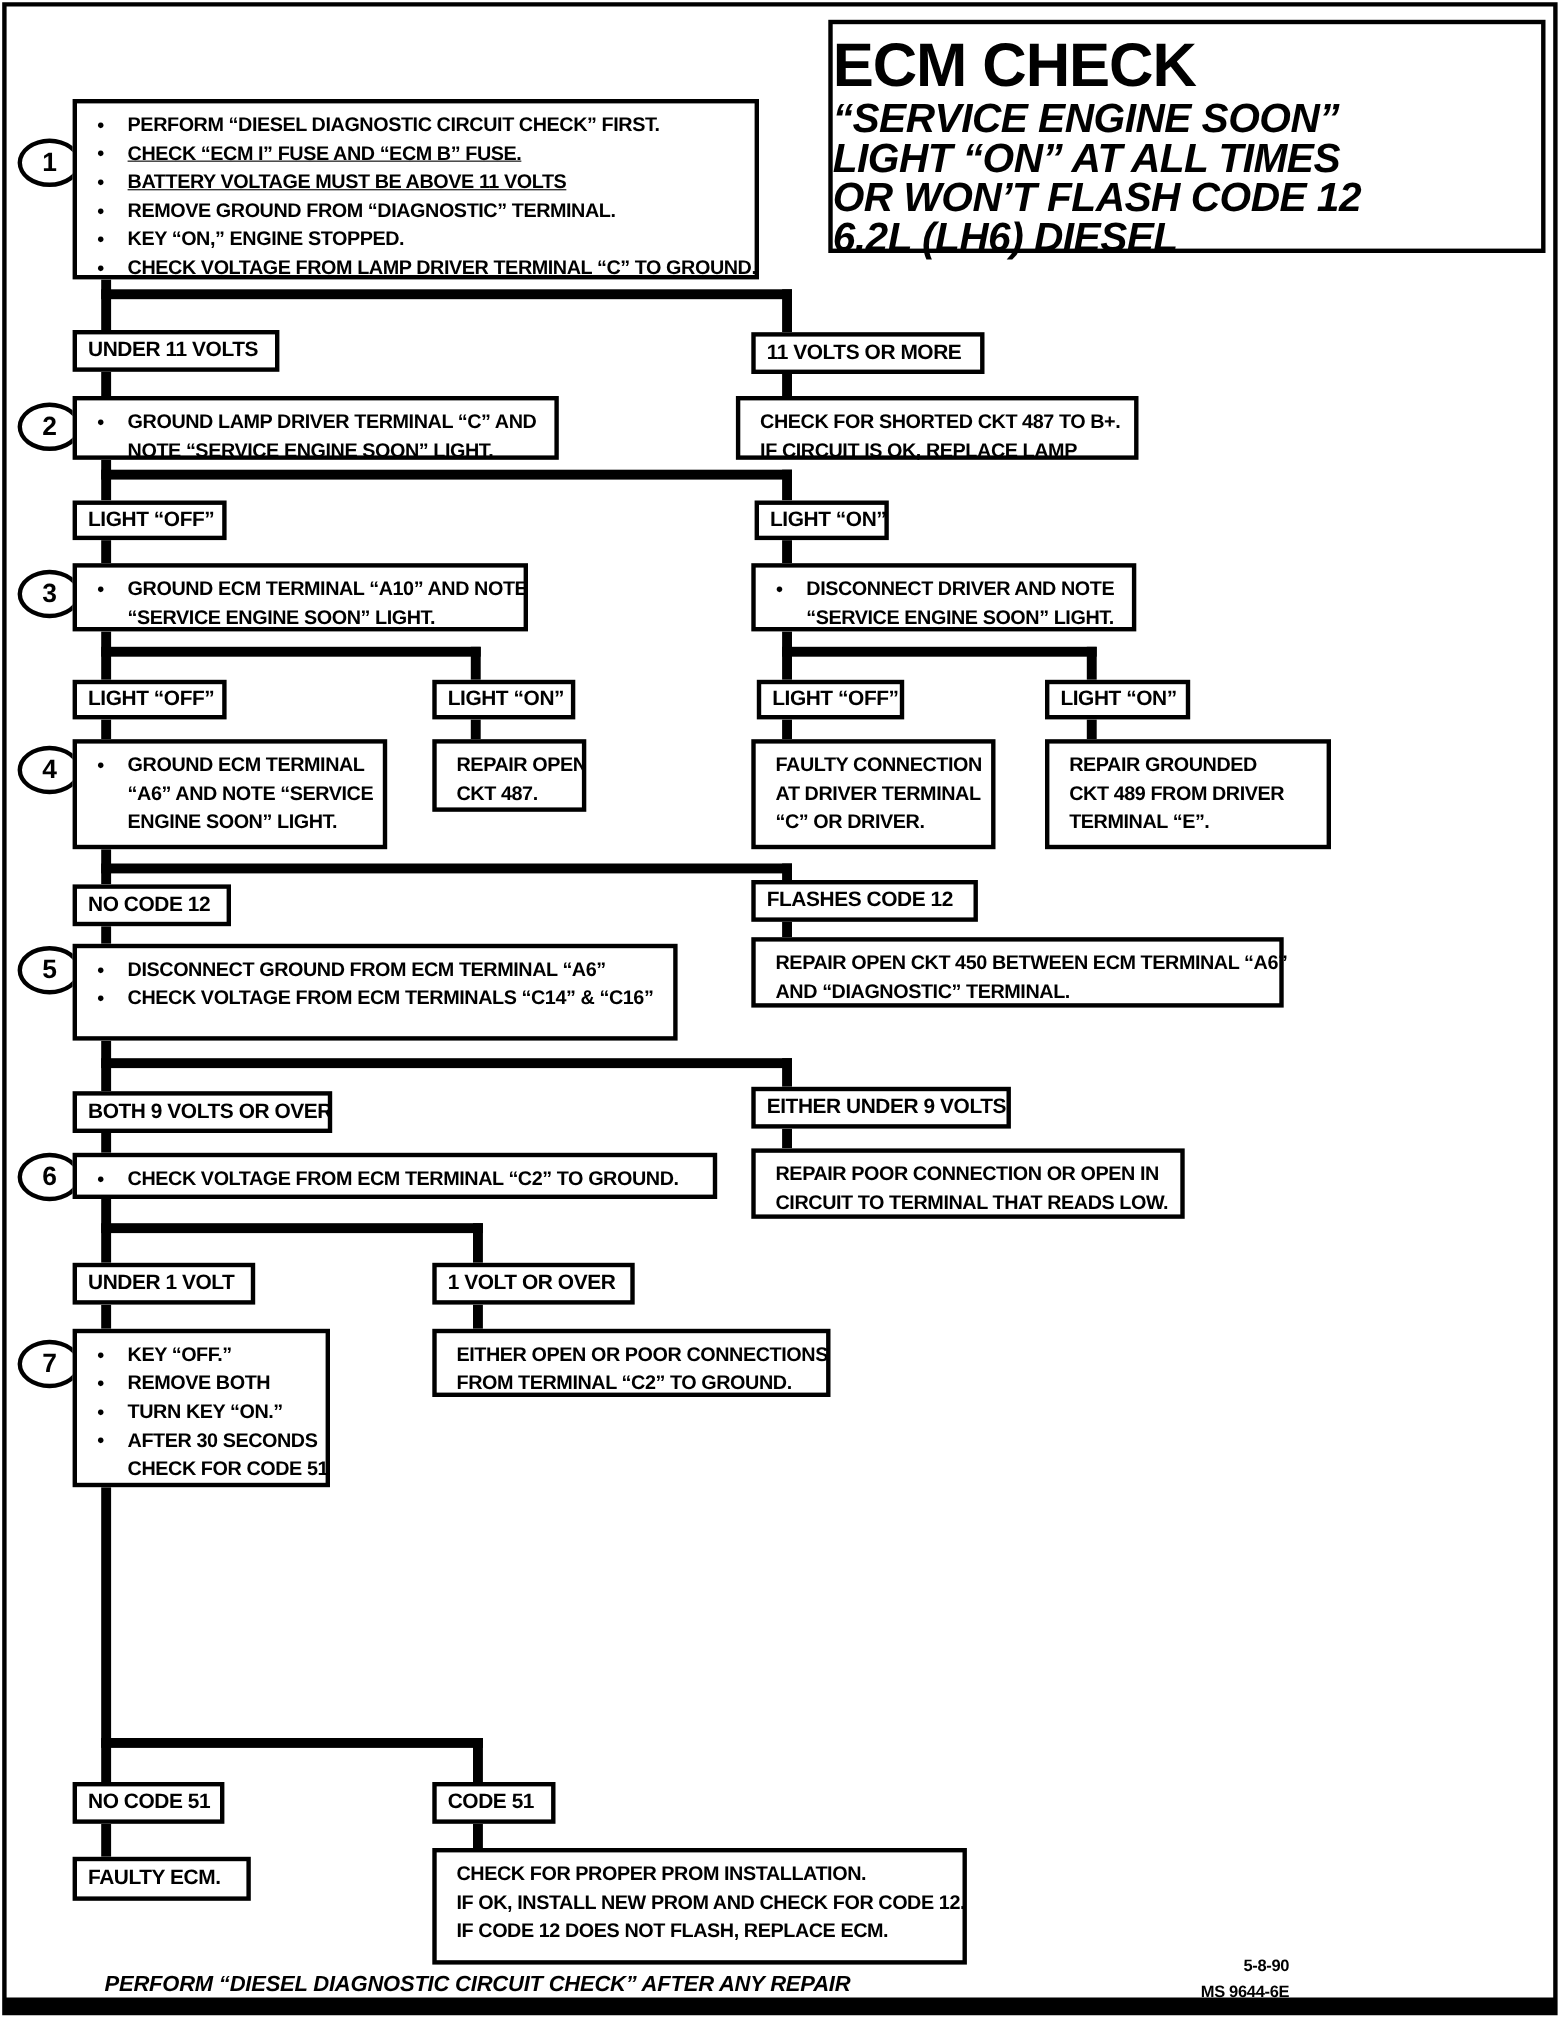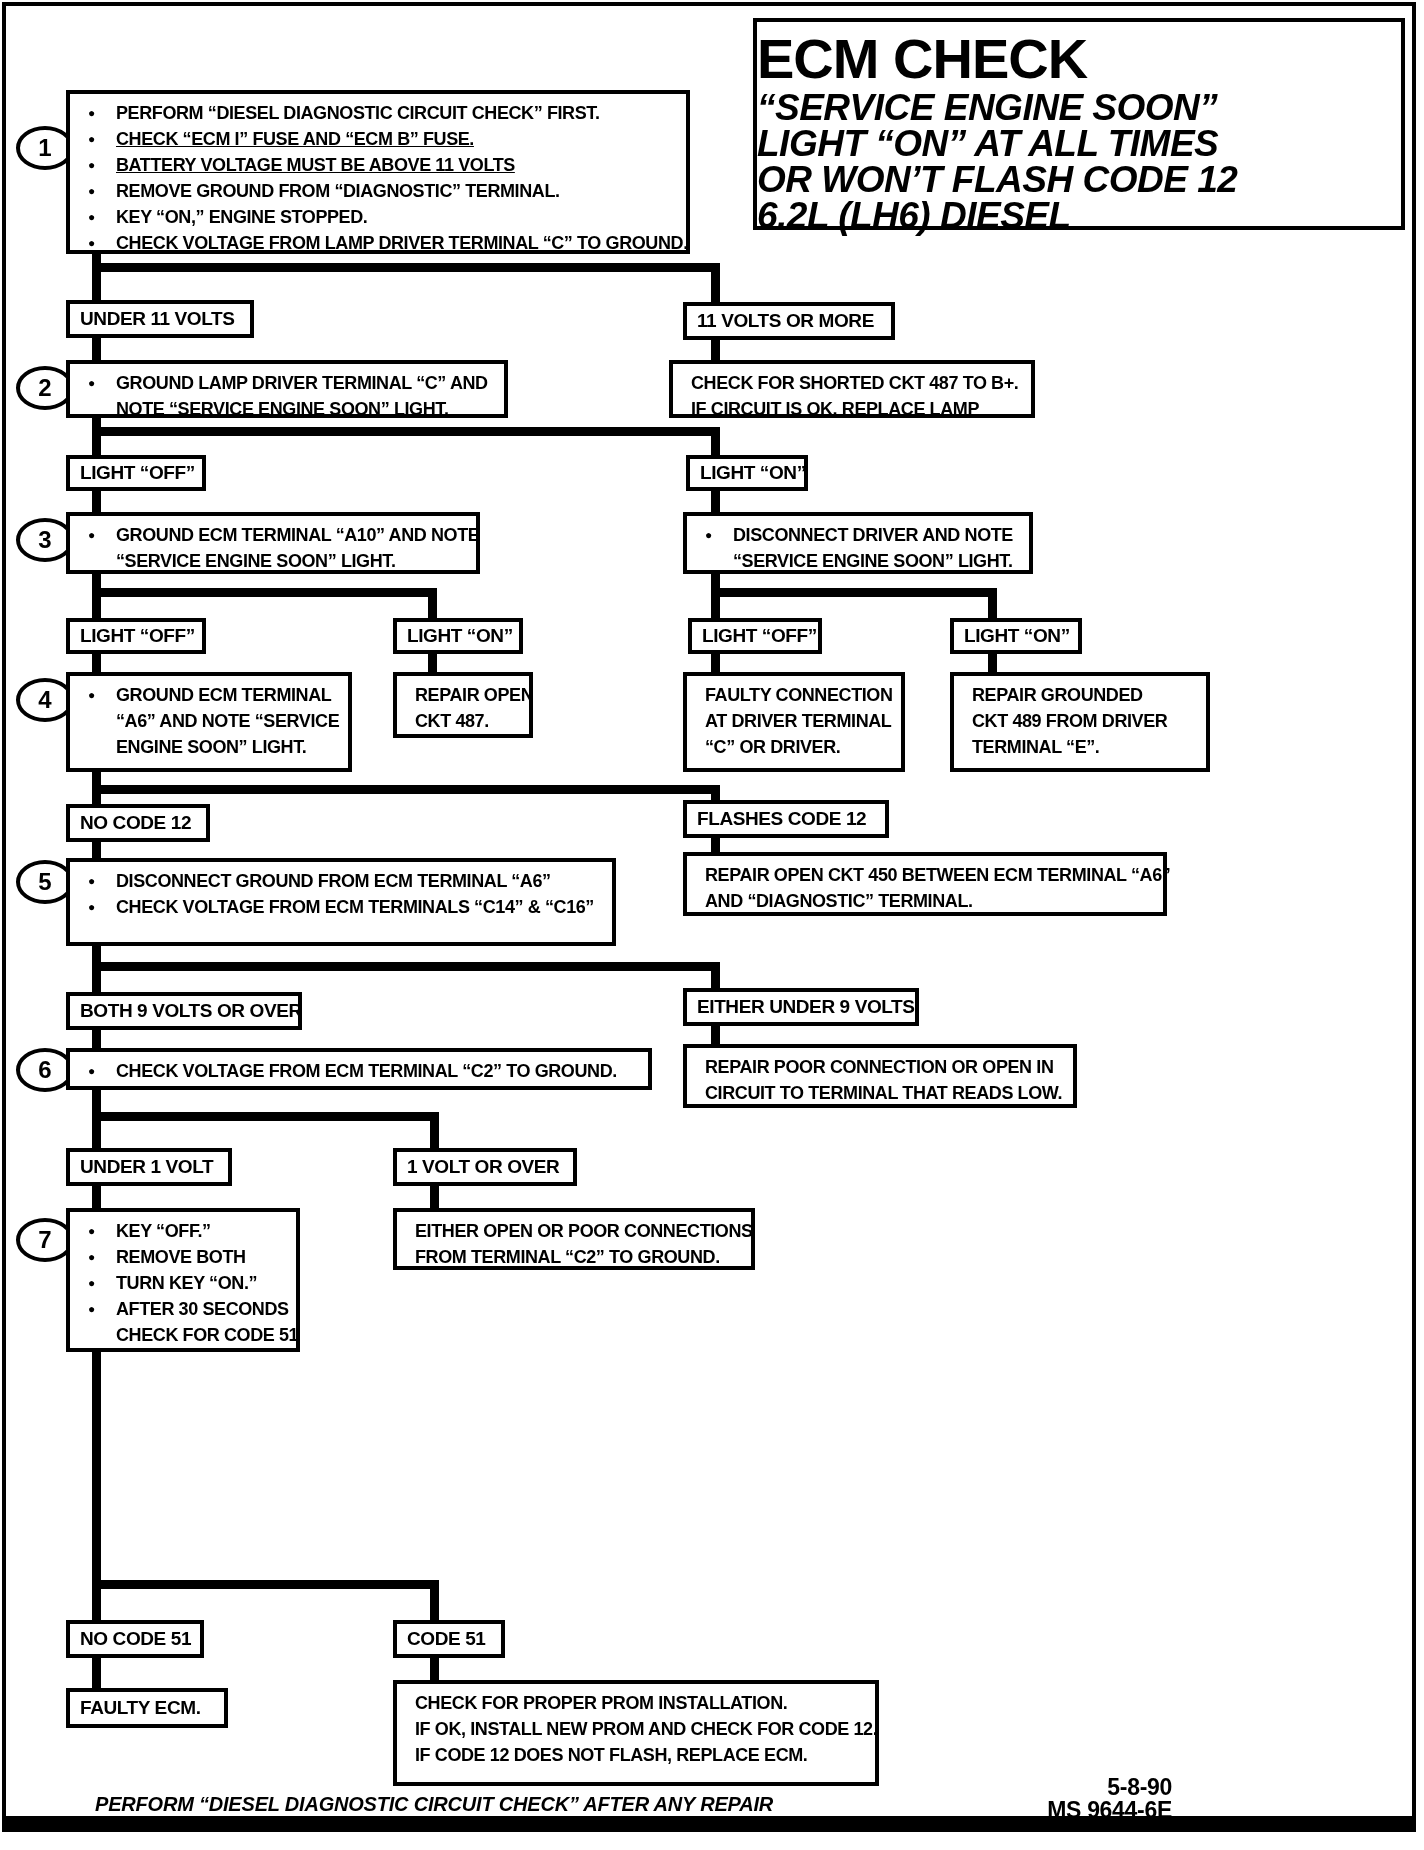--- a/index.html
+++ b/index.html
@@ -20,21 +20,21 @@
   .circle{
     position:absolute;width:58px;height:44px;border:4px solid #000;border-radius:50%;
     display:flex;align-items:center;justify-content:center;font-size:24px;box-sizing:border-box;background:#fff;
   }
   .v{position:absolute;width:9px;background:#000;}
   .h{position:absolute;height:9px;background:#000;}
   .titlebox{position:absolute;left:753px;top:18px;width:652px;height:212px;border:4px solid #000;box-sizing:border-box;text-align:left;}
   .titlebox .hd{font-size:56px;line-height:62px;margin-top:6px;letter-spacing:-1px;}
   .titlebox .sub{font-size:37px;line-height:36px;letter-spacing:-0.5px;font-style:italic;}
   .footnote{position:absolute;left:95px;top:1793px;font-size:20px;font-style:italic;letter-spacing:-0.2px;white-space:nowrap;}
-  .docid{position:absolute;left:1000px;top:1776px;width:172px;text-align:right;font-size:23px;line-height:23px;letter-spacing:-0.3px;}
+  .docid{position:absolute;left:1000px;top:1776px;width:172px;text-align:right;font-size:15px;line-height:23px;letter-spacing:-0.3px;}
 </style>
 </head>
 <body>
 
 <div class="page">
   <div class="frame"></div>
 
   <div class="titlebox">
     <div class="hd">ECM CHECK</div>
     <div class="sub">“SERVICE ENGINE SOON”</div>

